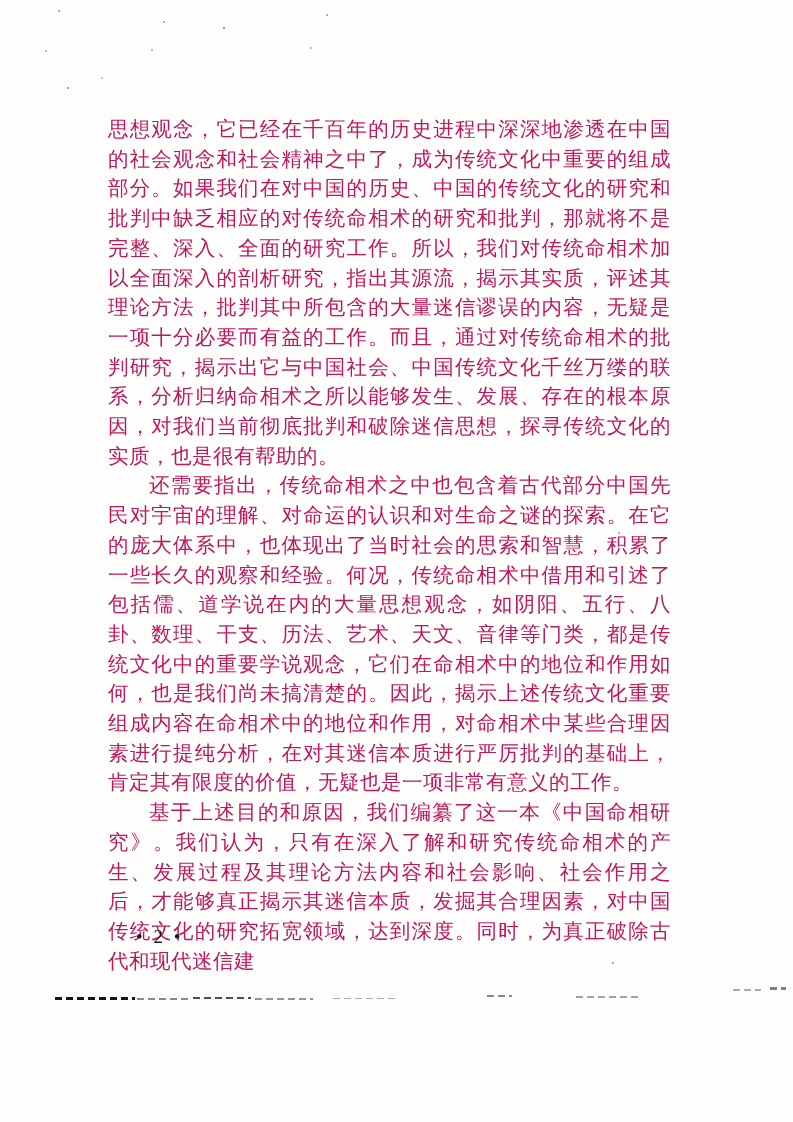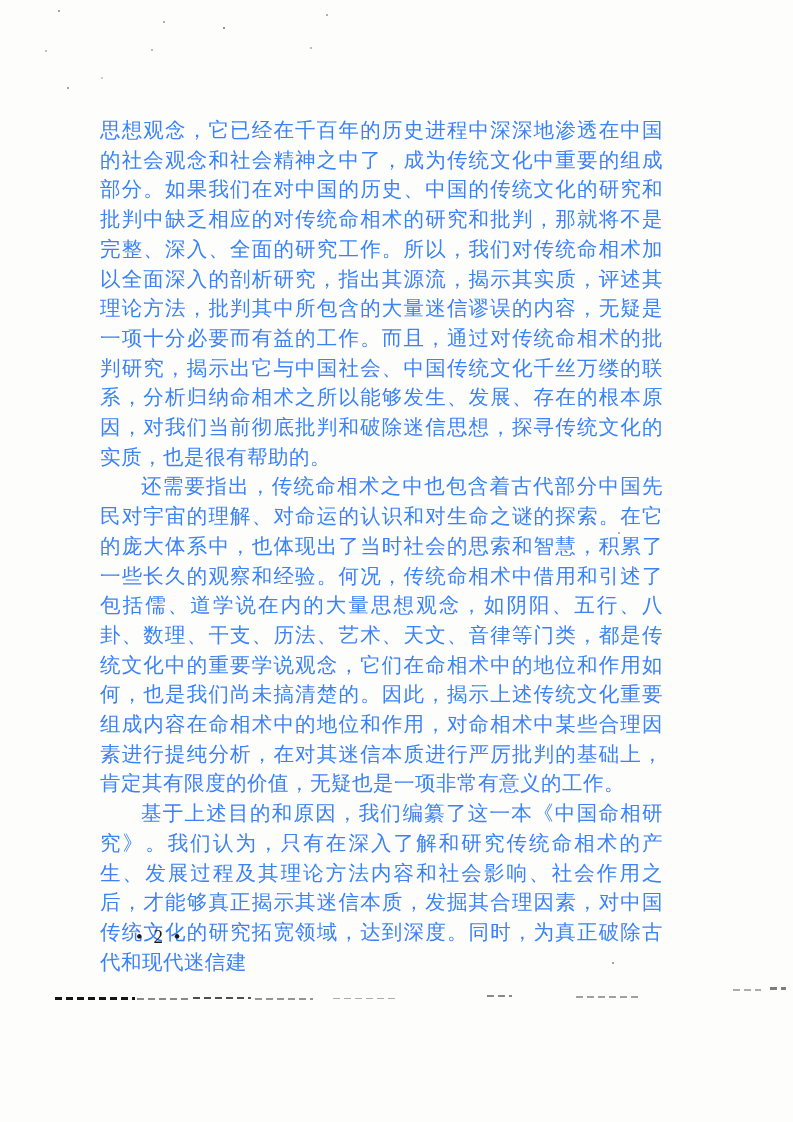--- a/index.html
+++ b/index.html
@@ -11,24 +11,25 @@
   .page {
     position: relative;
     width: 793px;
     height: 1122px;
     background: #fdfdfc;
     overflow: hidden;
     font-family: "Liberation Serif", "DejaVu Serif", serif;
   }
   .content {
     position: absolute;
-    left: 100px;
+    left: 108px;
     top: 116px;
     width: 563px;
-    color: #3b82f6;
+    color: #be185d;
+    font-family: Liberation Mono, monospace;
   }
   .para {
     margin: 0;
     font-size: 20.5px;
     line-height: 29.7px;
     text-align: justify;
     text-justify: inter-character;
     letter-spacing: 0.5px;
     word-break: break-all;
   }

